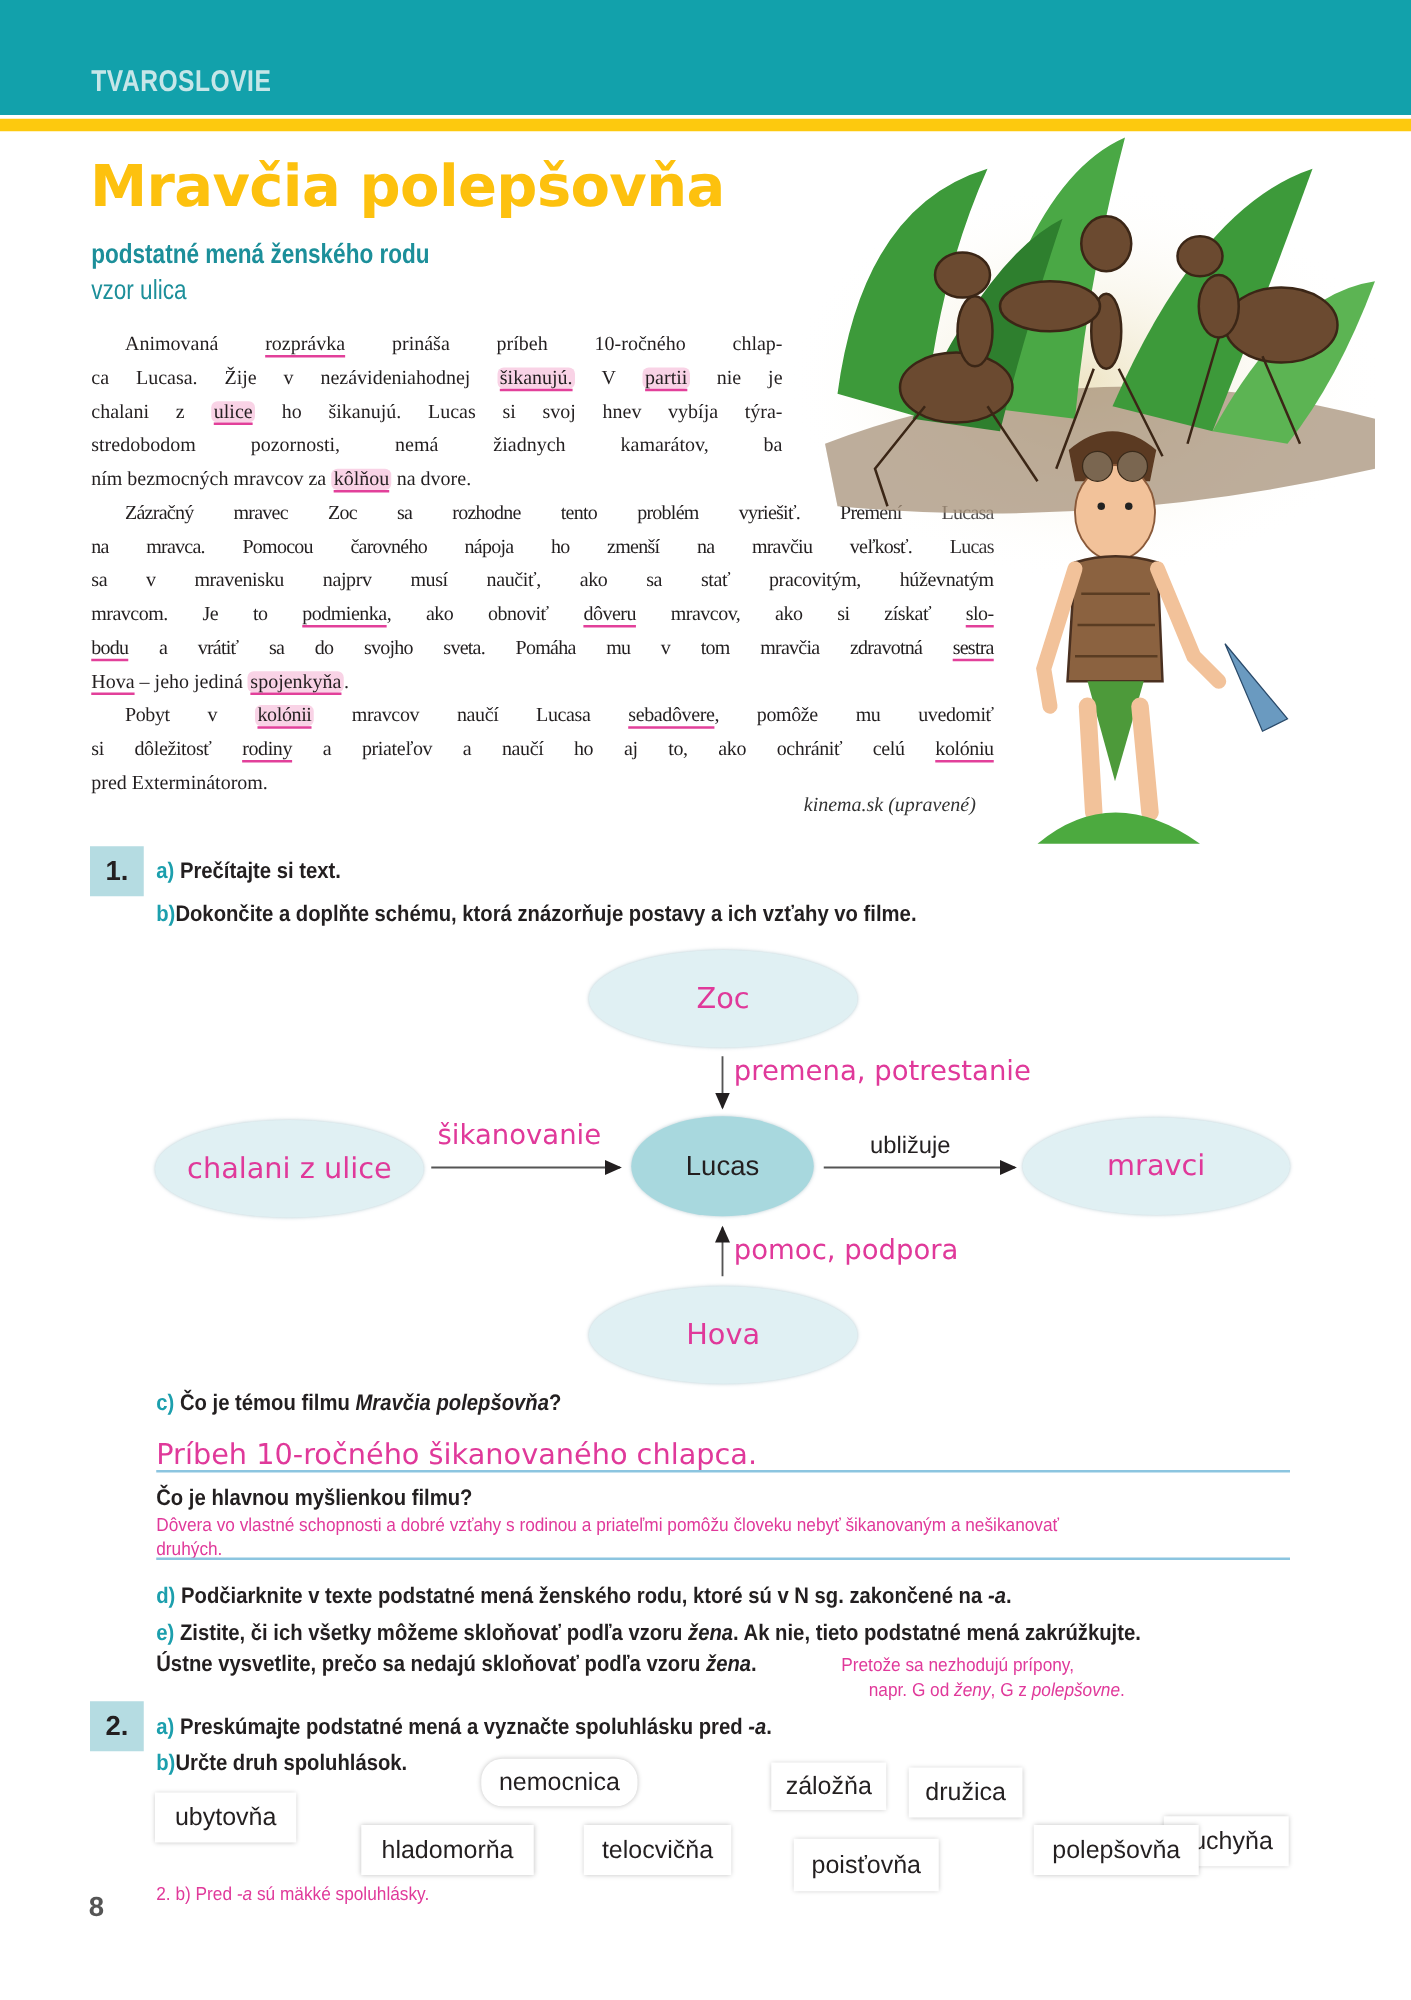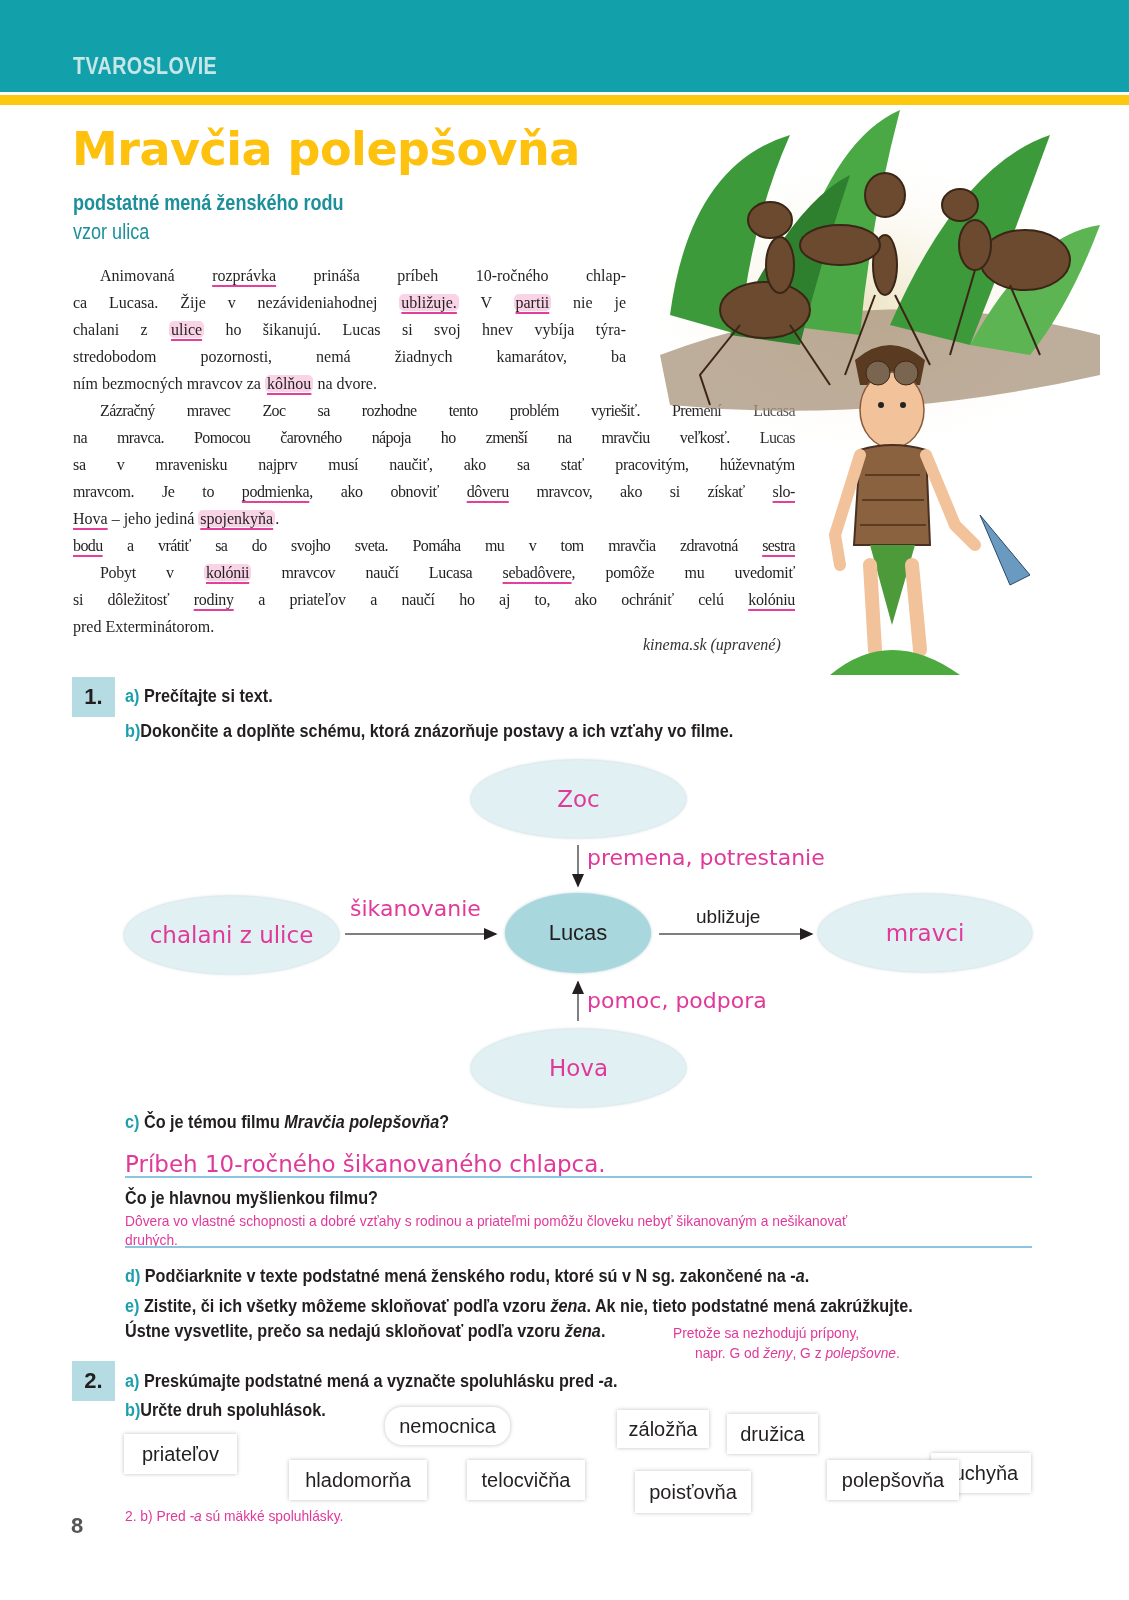--- a/index.html
+++ b/index.html
@@ -49,30 +49,30 @@
 <div class="header-band"></div>
 <div class="section-label">TVAROSLOVIE</div>
 <div class="yellow-bar"></div>
 
 <div class="title">Mravčia polepšovňa</div>
 <div class="subtitle">podstatné mená ženského rodu</div>
 <div class="subtitle2">vzor ulica</div>
 
 <div class="article">
   <span class="line ind" style="width:553px"><span>Animovaná </span><span class="ul">rozprávka</span><span> prináša príbeh 10-ročného chlap-</span></span>
-  <span class="line" style="width:553px"><span>ca Lucasa. Žije v nezávideniahodnej </span><span class="hl">ubližuje.</span><span> V </span><span class="hl">partii</span><span> nie je</span></span>
+  <span class="line" style="width:553px"><span>ca Lucasa. Žije v nezávideniahodnej </span><span class="hl">šikanujú.</span><span> V </span><span class="hl">partii</span><span> nie je</span></span>
   <span class="line" style="width:553px"><span>chalani z </span><span class="hl">ulice</span><span> ho šikanujú. Lucas si svoj hnev vybíja týra-</span></span>
   <span class="line" style="width:553px">stredobodom pozornosti, nemá žiadnych kamarátov, ba</span>
   <span class="line last" style="width:553px"><span>ním bezmocných mravcov za </span><span class="hl">kôlňou</span><span> na dvore.</span></span>
   <span class="line ind" style="width:722px; letter-spacing:-0.6px">Zázračný mravec Zoc sa rozhodne tento problém vyriešiť. Premení Lucasa</span>
   <span class="line" style="width:722px; letter-spacing:-0.6px">na mravca. Pomocou čarovného nápoja ho zmenší na mravčiu veľkosť. Lucas</span>
   <span class="line" style="width:722px; letter-spacing:-0.3px">sa v mravenisku najprv musí naučiť, ako sa stať pracovitým, húževnatým</span>
   <span class="line" style="width:722px; letter-spacing:-0.4px"><span>mravcom. Je to </span><span class="ul">podmienka</span><span>, ako obnoviť </span><span class="ul">dôveru</span><span> mravcov, ako si získať </span><span class="ul">slo-</span></span>
+  <span class="line" style="width:722px; letter-spacing:-0.6px"><span class="ul">bodu</span><span> a vrátiť sa do svojho sveta. Pomáha mu v tom mravčia zdravotná </span><span class="ul">sestra</span></span>
   <span class="line last" style="width:722px"><span class="ul">Hova</span><span> – jeho jediná </span><span class="hl">spojenkyňa</span><span>.</span></span>
-  <span class="line" style="width:722px; letter-spacing:-0.6px"><span class="ul">bodu</span><span> a vrátiť sa do svojho sveta. Pomáha mu v tom mravčia zdravotná </span><span class="ul">sestra</span></span>
   <span class="line ind" style="width:722px; letter-spacing:-0.3px"><span>Pobyt v </span><span class="hl">kolónii</span><span> mravcov naučí Lucasa </span><span class="ul">sebadôvere</span><span>, pomôže mu uvedomiť</span></span>
   <span class="line" style="width:722px; letter-spacing:-0.3px"><span>si dôležitosť </span><span class="ul">rodiny</span><span> a priateľov a naučí ho aj to, ako ochrániť celú </span><span class="ul">kolóniu</span></span>
   <span class="line last" style="width:722px">pred Exterminátorom.</span>
 </div>
 <div class="source">kinema.sk (upravené)</div>
 
 <svg class="illustration" viewBox="0 0 480 575" xmlns="http://www.w3.org/2000/svg">
   <defs>
     <radialGradient id="glow" cx="50%" cy="50%" r="50%">
       <stop offset="0%" stop-color="#efe6c8"></stop>
@@ -165,21 +165,21 @@
 <div class="answer-pink" style="left:695px; top:1344px;"><span>napr. G od </span><span class="it">ženy</span><span>, G z </span><span class="it">polepšovne</span><span>.</span></div>
 
 <div class="task-num" style="left:72px; top:1361px;">2.</div>
 <div class="task-line" style="left:125px; top:1371px;"><span class="letter">a)</span> <span>Preskúmajte podstatné mená a vyznačte spoluhlásku pred </span><span class="it">-a</span><span>.</span></div>
 <div class="task-line" style="left:125px; top:1400px;"><span class="letter">b)</span><span>Určte druh spoluhlások.</span></div>
 
 <div class="word-card" style="left:385px; top:1407px; width:125px; height:38px;border-radius:17px;">nemocnica</div>
 <div class="word-card" style="left:598px; top:1410px; width:92px; height:38px;margin-left:19px;">záložňa</div>
 <div class="word-card" style="left:727px; top:1414px; width:91px; height:40px;">družica</div>
 <div class="word-card" style="left:931px; top:1407px; width:100px; height:40px;margin-top:46px;">kuchyňa</div>
-<div class="word-card" style="left:124px; top:1434px; width:113px; height:40px;">priateľov</div>
+<div class="word-card" style="left:124px; top:1434px; width:113px; height:40px;">ubytovňa</div>
 <div class="word-card" style="left:253px; top:1460px; width:138px; height:40px;margin-left:36px;">hladomorňa</div>
 <div class="word-card" style="left:467px; top:1460px; width:118px; height:40px;">telocvičňa</div>
 <div class="word-card" style="left:635px; top:1471px; width:116px; height:42px;">poisťovňa</div>
 <div class="word-card" style="left:827px; top:1460px; width:132px; height:40px;">polepšovňa</div>
 
 <div class="answer-pink" style="left:125px; top:1507px;"><span>2. b) Pred </span><span class="it">-a</span><span> sú mäkké spoluhlásky.</span></div>
 
 <div class="page-num">8</div>
 
 </body></html>

